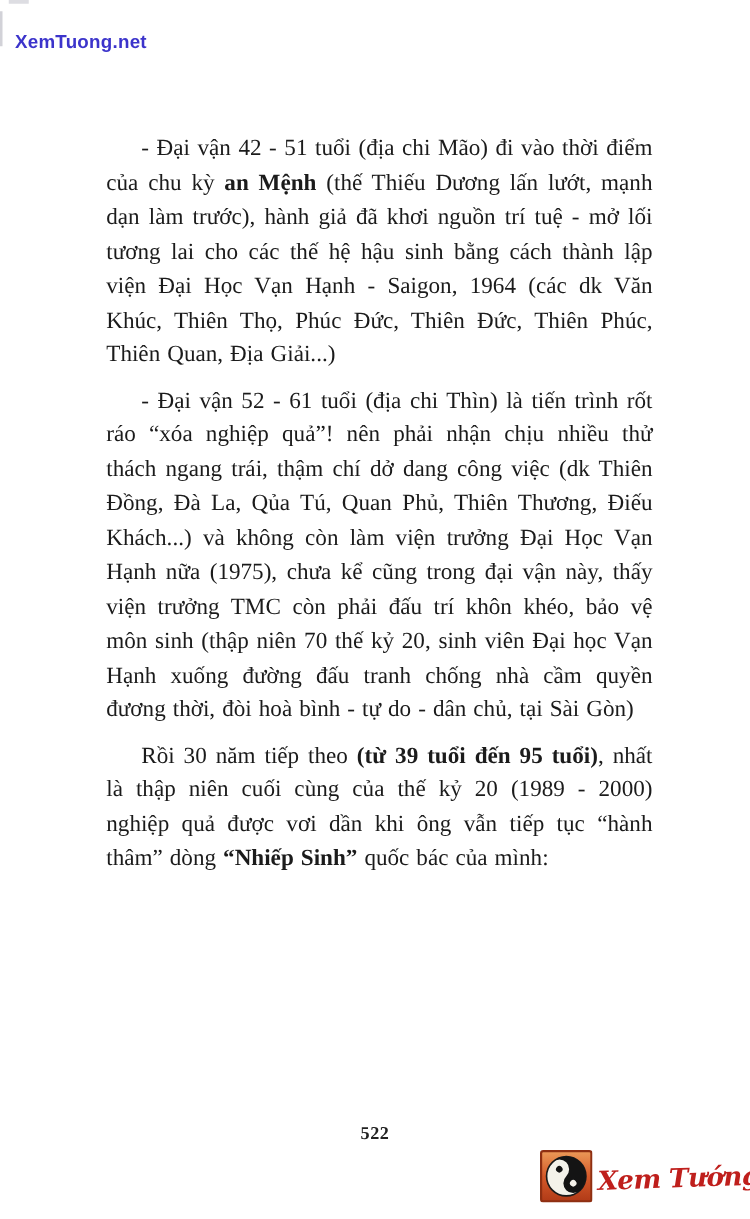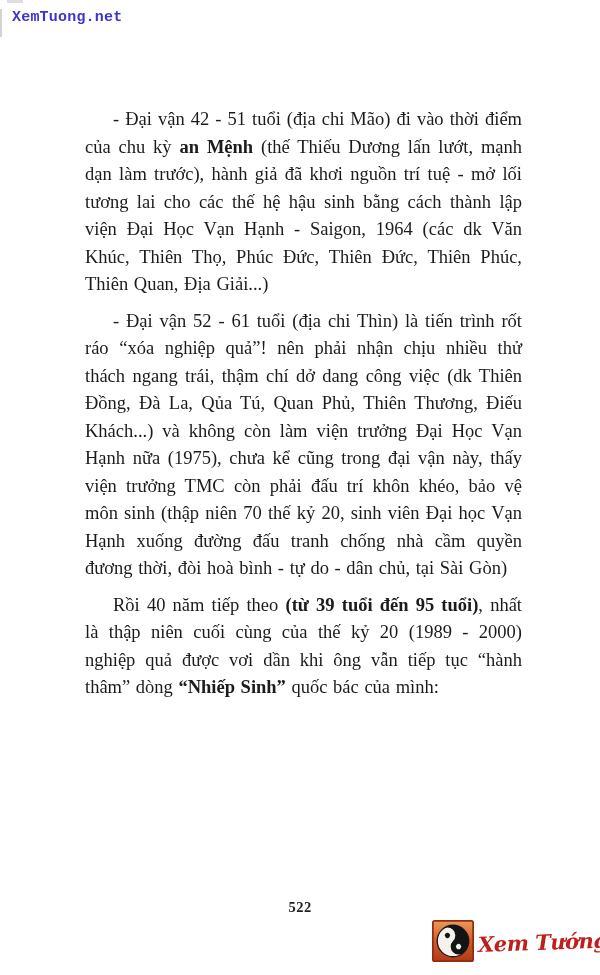--- a/index.html
+++ b/index.html
@@ -12,22 +12,22 @@
   }
   .page{position:absolute;inset:0;}
 
   
   .artifact{position:absolute;background:#d2d2d8;}
   .artifact-v{left:0;top:9;width:2px;height:28px;top:9px;}
   .artifact-h{left:7px;top:0;width:16px;height:3px;background:#dddde2;}
 
   
   .watermark{
-    position:absolute;left:12px;top:9px;
-    font-family:Liberation Mono, monospace;
+    position:absolute;left:12px;top:25px;
+    font-family:Liberation Sans, sans-serif;
     font-size:15px;font-weight:700;letter-spacing:0.2px;
   }
 
   
   .text-column{
     position:absolute;left:85px;top:82px;width:437px;
     font-size:18.5px;line-height:27.5px;
     text-align:justify;
     word-spacing:1px;
   }
@@ -63,21 +63,21 @@
 <div class="page">
 
   <div class="artifact artifact-v"></div>
   <div class="artifact artifact-h"></div>
 
   <div class="watermark" style="color: rgb(60, 52, 203);">XemTuong.net</div>
 
   <div class="text-column" style="color: rgb(27, 27, 27); margin-top: 24px;">
       <p class="para"><span>- Đại vận 42 - 51 tuổi (địa chi Mão) đi vào thời điểm của chu kỳ </span><span class="bold">an Mệnh</span><span> (thế Thiếu Dương lấn lướt, mạnh dạn làm trước), hành giả đã khơi nguồn trí tuệ - mở lối tương lai cho các thế hệ hậu sinh bằng cách thành lập viện Đại Học Vạn Hạnh - Saigon, 1964 (các dk Văn Khúc, Thiên Thọ, Phúc Đức, Thiên Đức, Thiên Phúc, Thiên Quan, Địa Giải...)</span></p>
       <p class="para"><span>- Đại vận 52 - 61 tuổi (địa chi Thìn) là tiến trình rốt ráo “xóa nghiệp quả”! nên phải nhận chịu nhiều thử thách ngang trái, thậm chí dở dang công việc (dk Thiên Đồng, Đà La, Qủa Tú, Quan Phủ, Thiên Thương, Điếu Khách...) và không còn làm viện trưởng Đại Học Vạn Hạnh nữa (1975), chưa kể cũng trong đại vận này, thấy viện trưởng TMC còn phải đấu trí khôn khéo, bảo vệ môn sinh (thập niên 70 thế kỷ 20, sinh viên Đại học Vạn Hạnh xuống đường đấu tranh chống nhà cầm quyền đương thời, đòi hoà bình - tự do - dân chủ, tại Sài Gòn)</span></p>
-      <p class="para"><span>Rồi 40 năm tiếp theo </span><span class="bold">(từ 39 tuổi đến 95 tuổi)</span><span>, nhất là thập niên cuối cùng của thế kỷ 20 (1989 - 2000) nghiệp quả được vơi dần khi ông vẫn tiếp tục “hành thâm” dòng </span><span class="bold">“Nhiếp Sinh”</span><span> quốc bác của mình:</span></p>
+      <p class="para"><span>Rồi 30 năm tiếp theo </span><span class="bold">(từ 39 tuổi đến 95 tuổi)</span><span>, nhất là thập niên cuối cùng của thế kỷ 20 (1989 - 2000) nghiệp quả được vơi dần khi ông vẫn tiếp tục “hành thâm” dòng </span><span class="bold">“Nhiếp Sinh”</span><span> quốc bác của mình:</span></p>
     </div>
 
   <div class="page-number">522</div>
 
   <div class="footer-logo">
     <svg width="42" height="42" viewBox="0 0 48 48" xmlns="http://www.w3.org/2000/svg">
       <defs>
         <linearGradient id="sq" x1="0" y1="0" x2="0" y2="1">
           <stop offset="0" stop-color="#eb9a58"></stop>
           <stop offset="0.5" stop-color="#d65a2a"></stop>

